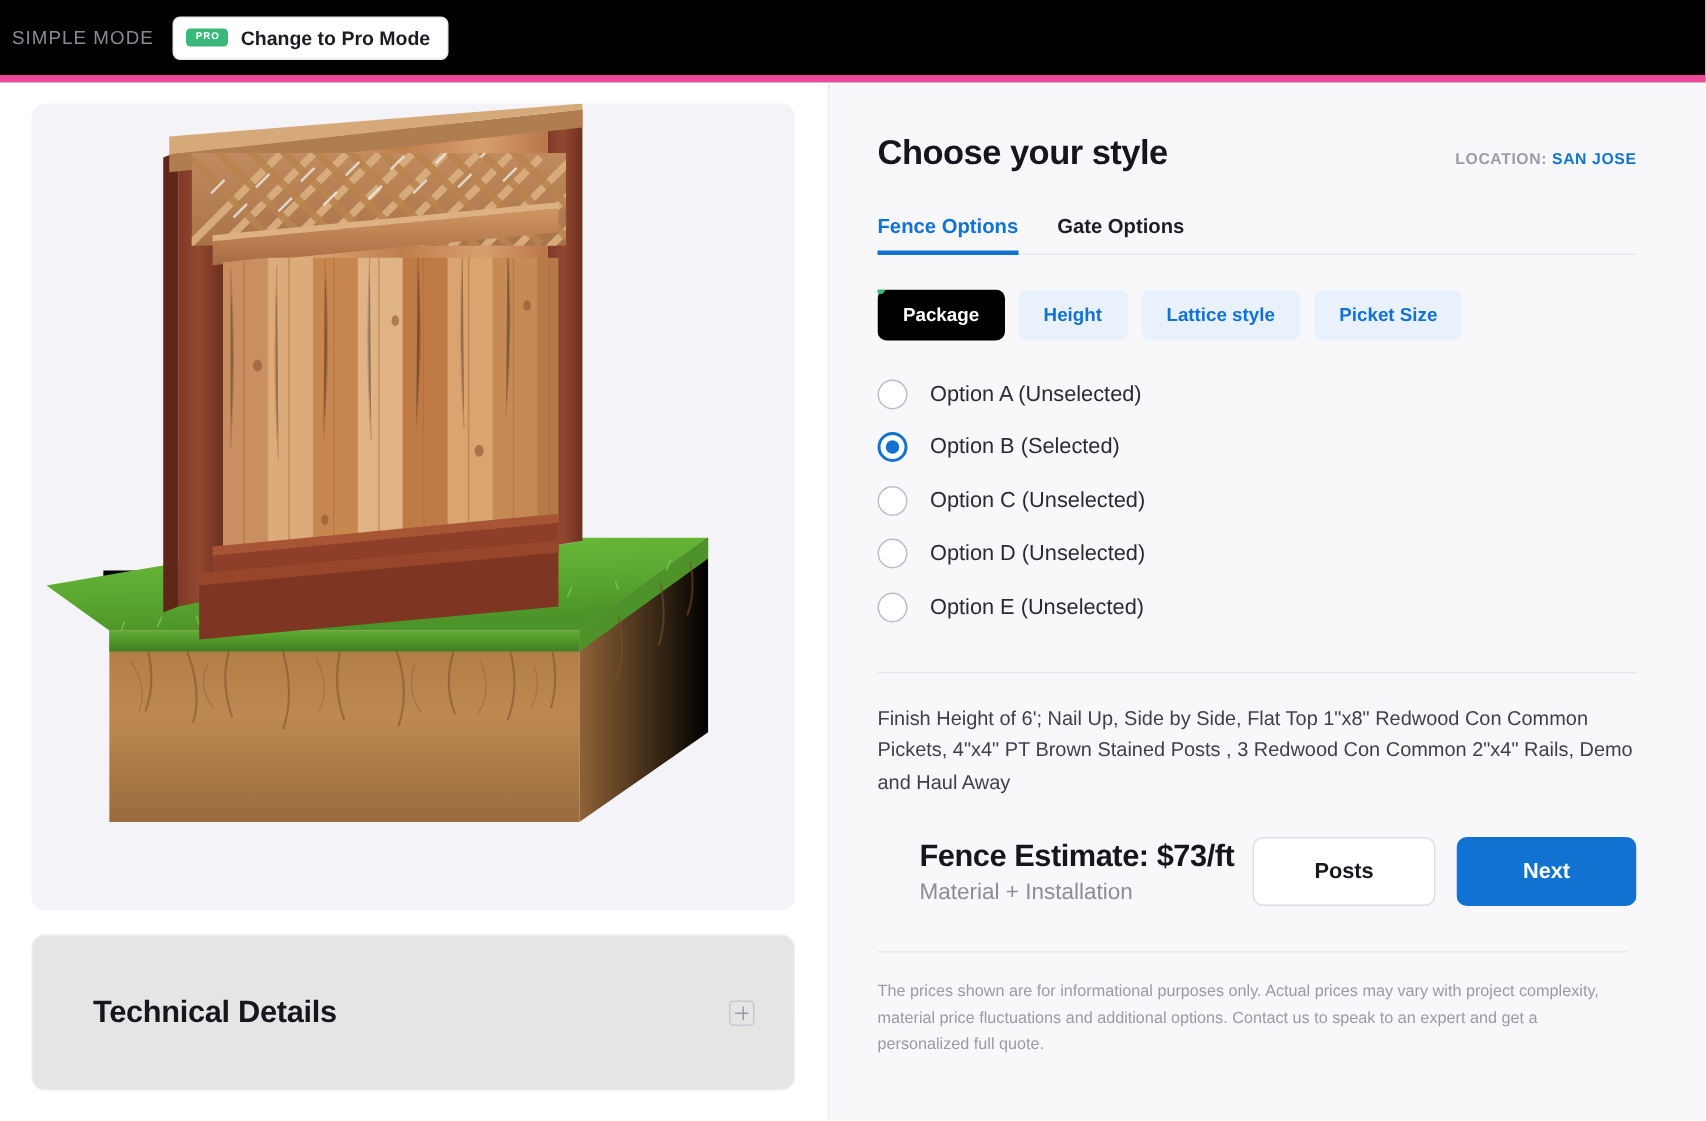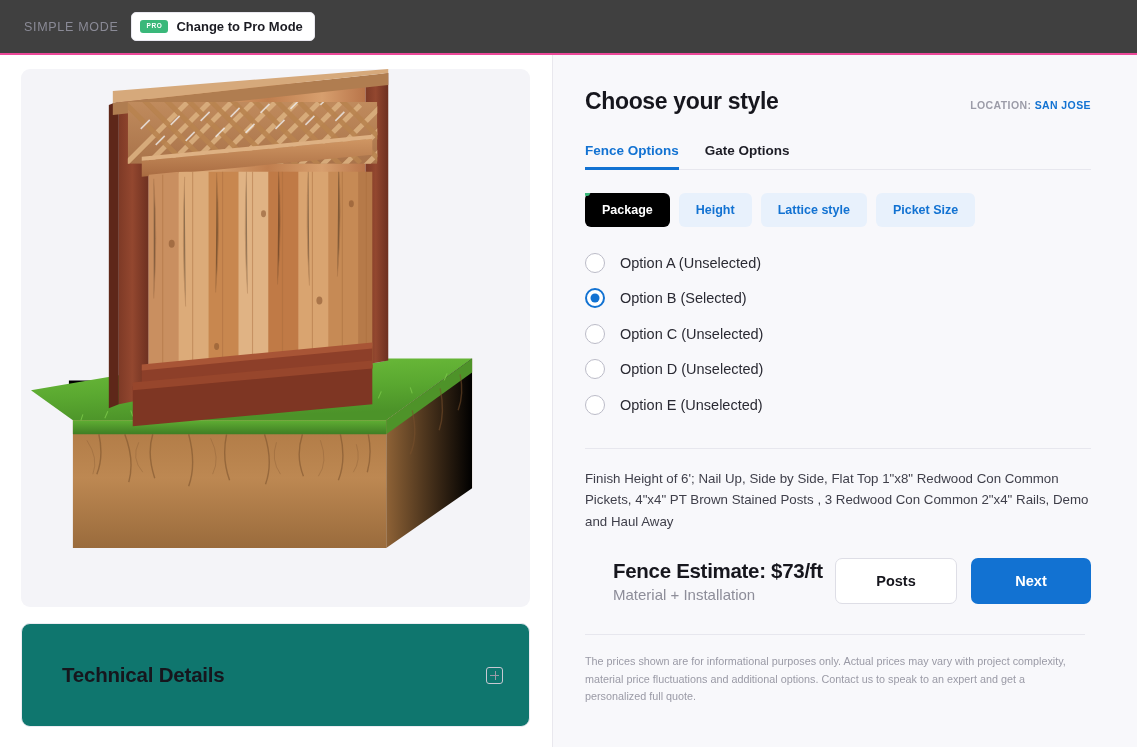--- a/index.html
+++ b/index.html
@@ -9,25 +9,25 @@
     height: 747px;
     background: #ffffff;
     font-family: "Liberation Sans", sans-serif;
     overflow: hidden;
   }
 
   
   .topbar {
     height: 55px;
     width: 100%;
-    background: #404040;
-    border-bottom: 2px solid #ec4899;
+    background: #000000;
+    border-bottom: 5px solid #ec4899;
     display: flex;
     align-items: center;
-    padding-left: 24px;
+    padding-left: 8px;
     gap: 12px;
   }
   .mode-label {
     font-size: 12.5px;
     letter-spacing: 0.7px;
     color: #8a8a96;
     font-weight: 400;
   }
   .pro-toggle {
     display: flex;
@@ -81,21 +81,21 @@
     overflow: hidden;
   }
 
   
   .fence-stage {
     position: absolute;
     inset: 0;
   }
 
   .tech-card {
-    background: #0f766e;
+    background: #e5e5e5;
     border: 1px solid #ececf2;
     border-radius: 9px;
     height: 104px;
     display: flex;
     align-items: center;
     justify-content: space-between;
     padding: 0 26px 0 40px;
     cursor: pointer;
   }
   .tech-title {

